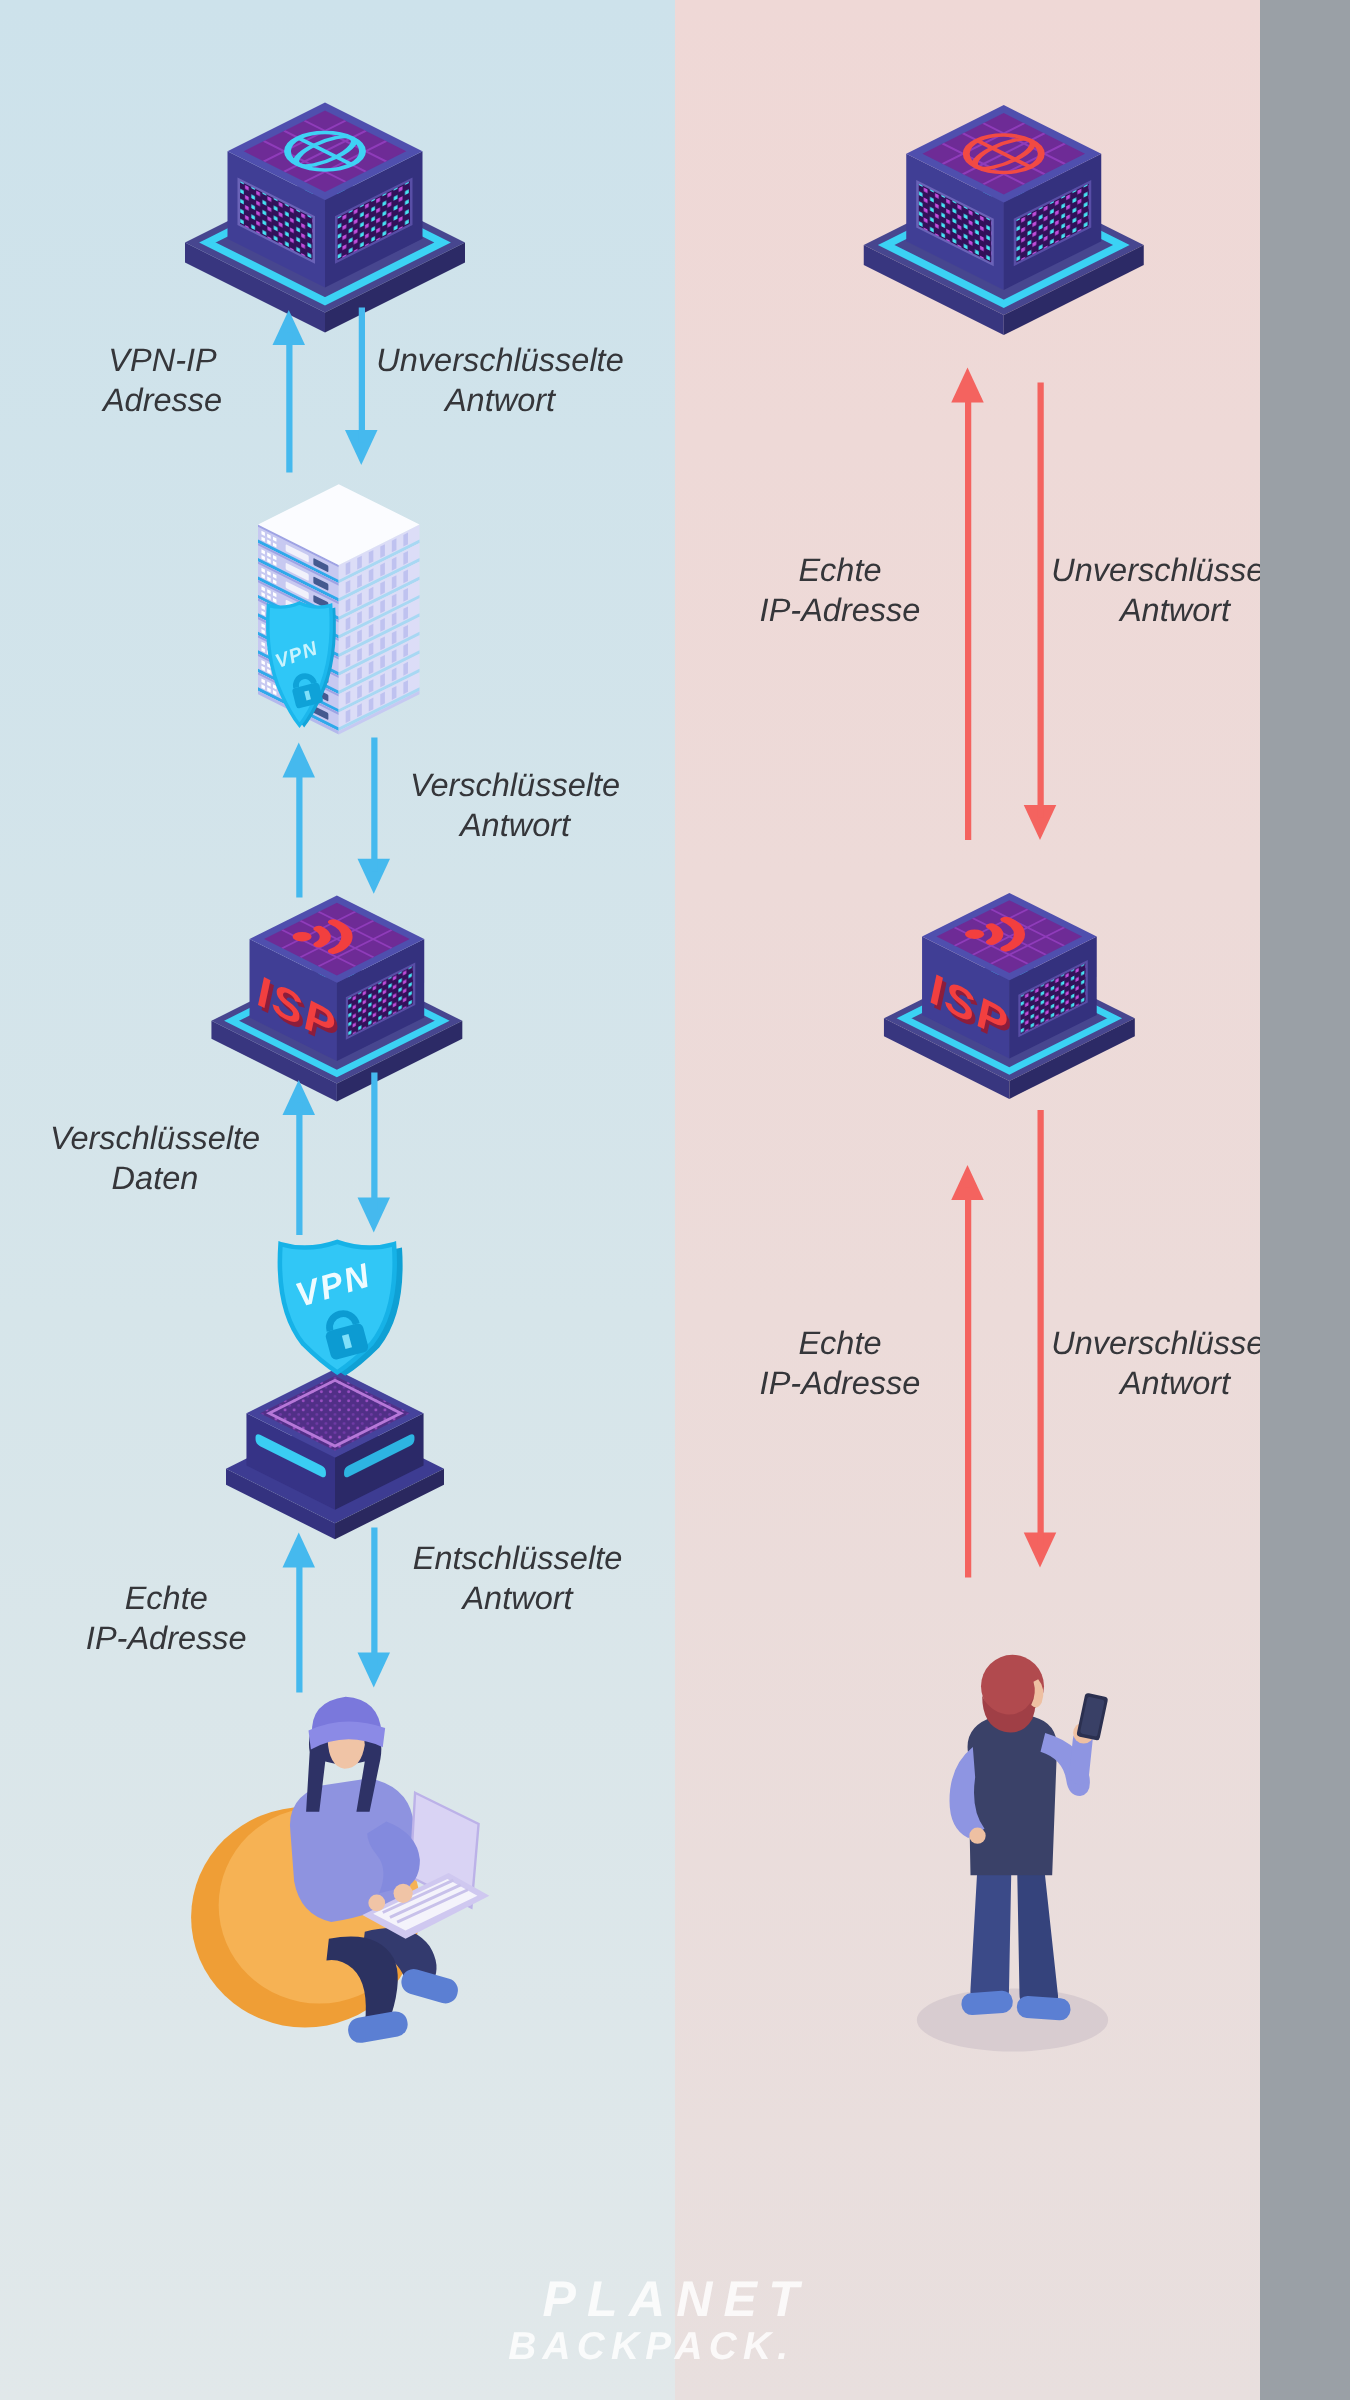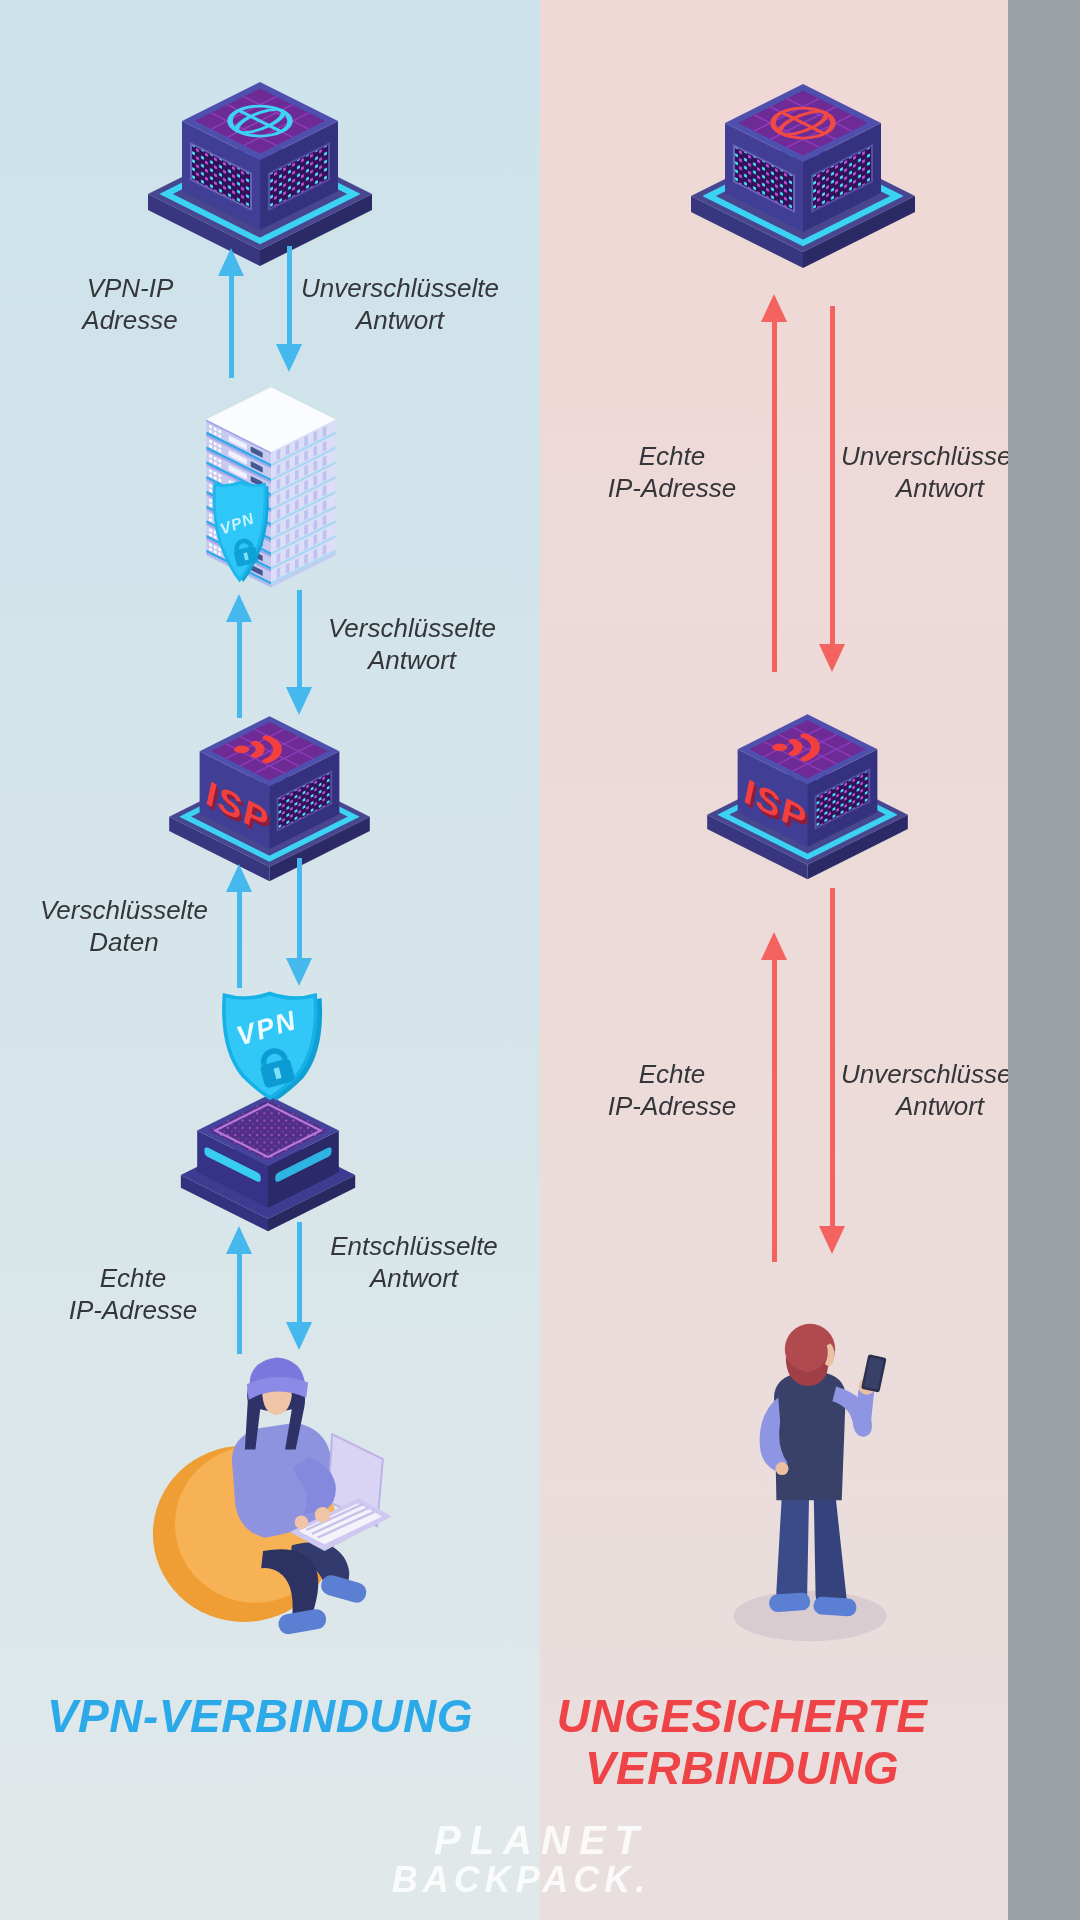--- a/index.html
+++ b/index.html
@@ -25,21 +25,21 @@
   .arrow.red{--ac:var(--arrow-red);}
   
   .lbl{position:absolute;transform:translateX(-50%);text-align:center;white-space:pre-line;
     font-size:26px;line-height:32px;color:var(--label-text);}
   .title{position:absolute;transform:translateX(-50%);text-align:center;white-space:pre-line;
     font-weight:bold;font-size:46px;line-height:52px;letter-spacing:.5px;}
   .title-left{color:var(--accent-blue);}
   .title-right{color:var(--accent-red);}
   .brand{position:absolute;transform:translateX(-50%);color:var(--brand-white);font-weight:bold;text-align:center;}
   .brand-1{font-size:40px;letter-spacing:9px;}
-  .brand-2{font-size:36px;letter-spacing:5px;}
+  .brand-2{font-size:31px;letter-spacing:5px;}
   svg{display:block;overflow:visible;}
   text{font-family:"Liberation Sans",sans-serif;}
 </style>
 </head>
 <body>
 
 <div class="canvas">
 
   <svg width="0" height="0" style="position:absolute" aria-hidden="true">
     <defs>
@@ -276,21 +276,20 @@
       <polygon points="146,198 218,163 252,182 182,218" fill="#cfc8f0"></polygon>
       <polygon points="155,197 217,168 242,182 182,211" fill="#f4f3fb"></polygon>
       <path d="M163,196 L222,169 M169,200 L228,173 M175,204 L234,177" stroke="#c8c1ea" stroke-width="2.5" fill="none"></path>
     </g>
 
     <path d="M166,120 Q192,130 194,152 Q194,168 184,174 L160,180 Q168,160 158,148 Q150,138 150,130 Z" fill="#838ade"></path>
     <circle cx="180" cy="180" r="8" fill="#f0c4a6"></circle>
     <circle cx="158" cy="188" r="7" fill="#f0c4a6"></circle>
   </svg>
 
-  <div class="title title-left" style="left:260px;top:1690px">VPN-VERBINDUNG</div>
 
   <svg class="ill" style="left:683px;top:66px;color:#f14a44" width="240" height="205" viewBox="0 0 240 205">
     <use href="#plat"></use>
       <use href="#cube"></use>
       <use href="#ledL"></use>
       <use href="#ledR"></use>
     <g>
         <use href="#globe"></use>
       </g>
   </svg>
@@ -346,19 +345,17 @@
     <g transform="translate(158,72) rotate(12)">
       <rect x="-10" y="-21" width="20" height="38" rx="3" fill="#2b3050"></rect>
       <rect x="-7.5" y="-18" width="15" height="32" rx="2" fill="#394066"></rect>
     </g>
 
     <circle cx="90" cy="44" r="27" fill="#b14a4e"></circle>
     <path d="M64,52 Q64,78 83,83 Q99,86 107,72 Q111,62 109,52 Q100,70 84,68 Q70,65 64,52 Z" fill="#a03f46"></path>
     <path d="M112,38 Q119,46 115,58 Q111,65 106,60 Q111,50 108,40 Z" fill="#eec0a2"></path>
   </svg>
 
-  <div class="title title-right" style="left:742px;top:1690px">UNGESICHERTE
-VERBINDUNG</div>
 
   <div class="brand brand-1" style="left:541px;top:1818px">PLANET</div>
   <div class="brand brand-2" style="left:521px;top:1859px">BACKPACK.</div>
 
 </div>
 
 </body></html>

